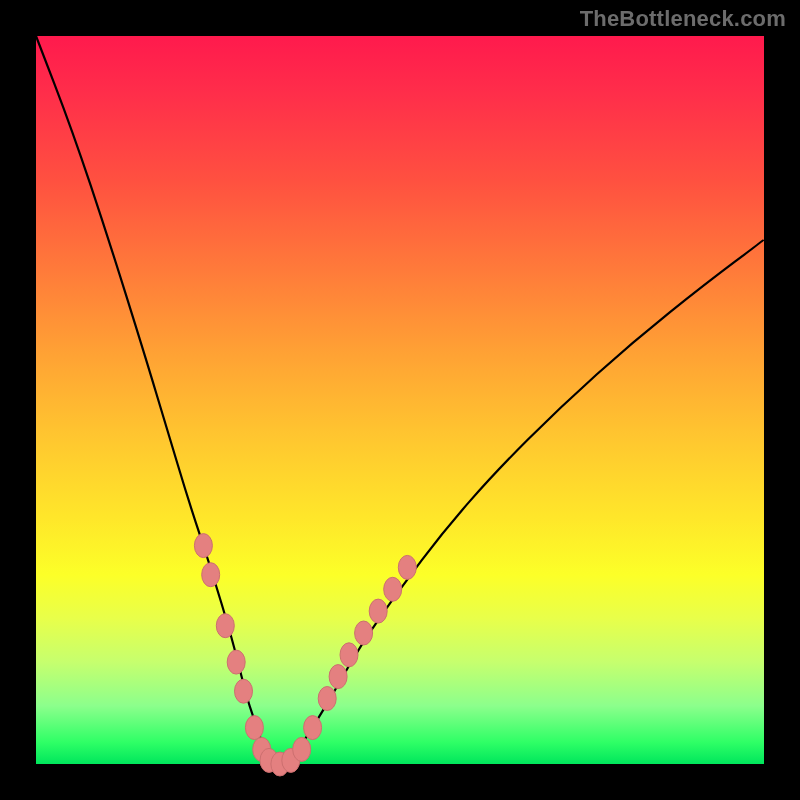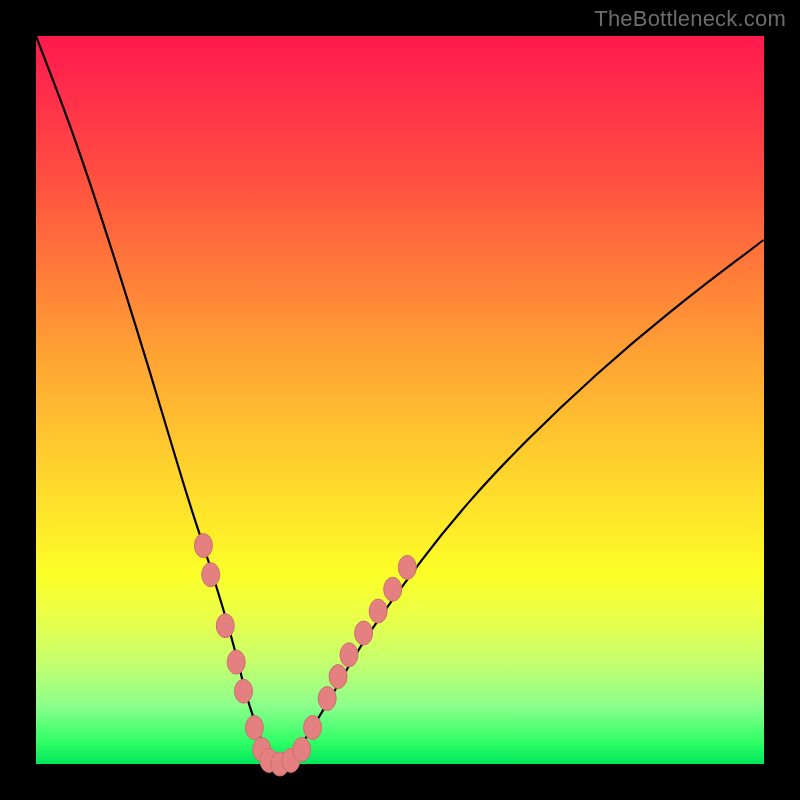--- a/index.html
+++ b/index.html
@@ -42,21 +42,21 @@
       #00e65c 100%
     );
   }
   .watermark {
     position: absolute;
     top: 6px;
     right: 14px;
     color: #6c6c6c;
     font-size: 22px;
     letter-spacing: 0.2px;
-    font-weight: 400;
+    font-weight: 700;
     user-select: none;
   }
   svg.curve {
     position: absolute;
     left: 0;
     top: 0;
     width: 728px;
     height: 728px;
     overflow: visible;
   }

